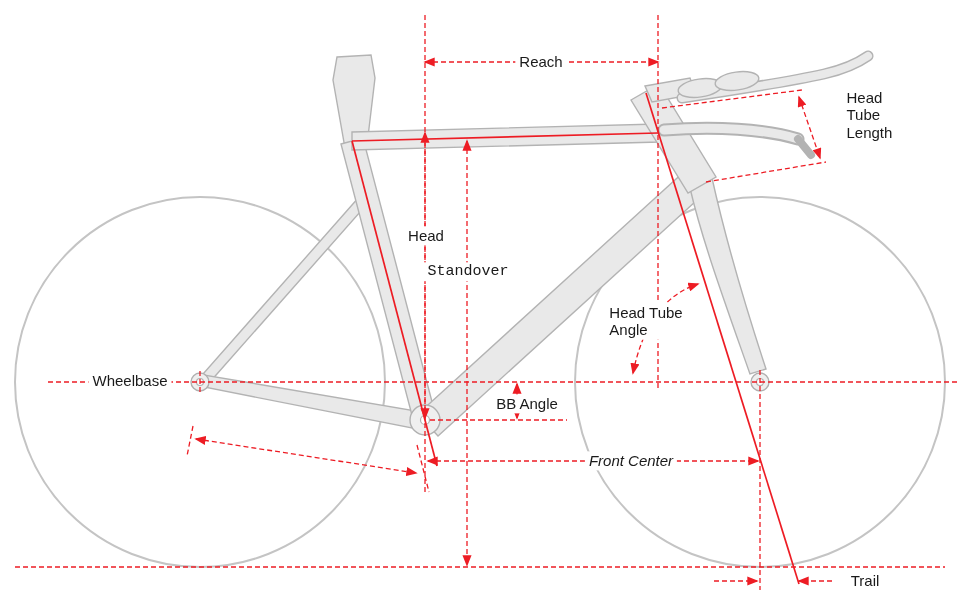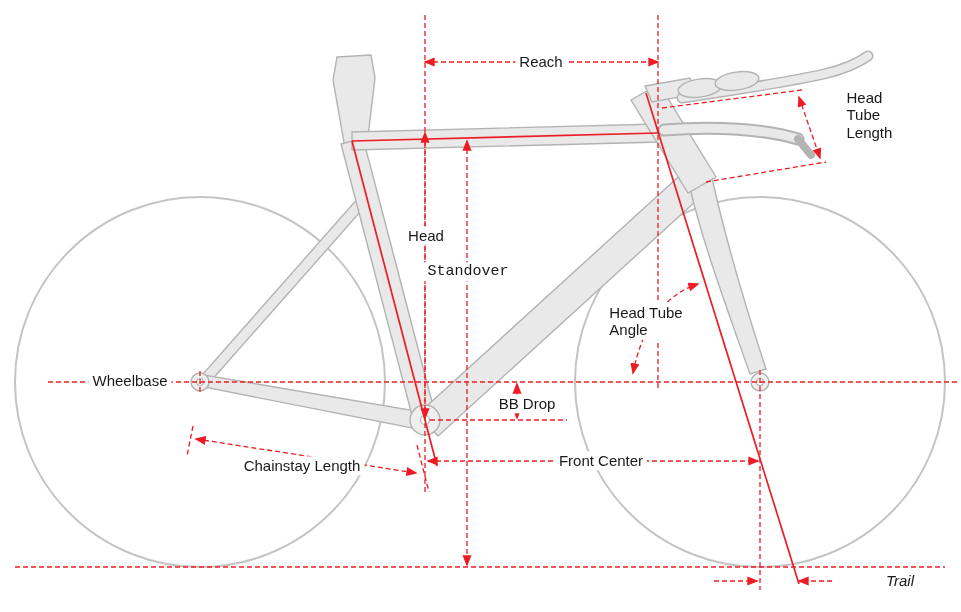--- a/index.html
+++ b/index.html
@@ -99,18 +99,17 @@
     </g>
   </svg>
 
   <div class="lbl" style="left:541px; top:62px;">Reach</div>
   <div class="lbl" style="left:882px; top:115px;">Head Tube Length</div>
   <div class="lbl" style="left:426px; top:236px;">Head</div>
   <div class="lbl" style="left:468px; top:272px;font-family:Liberation Mono, monospace;">Standover</div>
   <div class="lbl" style="left:646px; top:321px;">Head Tube
 Angle</div>
   <div class="lbl" style="left:88px;  top:381px;margin-left:42px;">Wheelbase</div>
-  <div class="lbl" style="left:527px; top:404px;">BB Drop</div>
-  <div class="lbl" style="left:302px; top:466px;">Chainstay Length</div>
-  <div class="lbl" style="left:601px; top:461px;">Front Center</div>
-  <div class="lbl" style="left:900px; top:581px;font-style:italic;">Trail</div>
+  <div class="lbl" style="left:527px; top:404px;">BB Angle</div>
+  <div class="lbl" style="left:631px; top:461px;font-style:italic;">Front Center</div>
+  <div class="lbl" style="left:865px; top:581px;">Trail</div>
 
 </div>
 
 </body></html>

